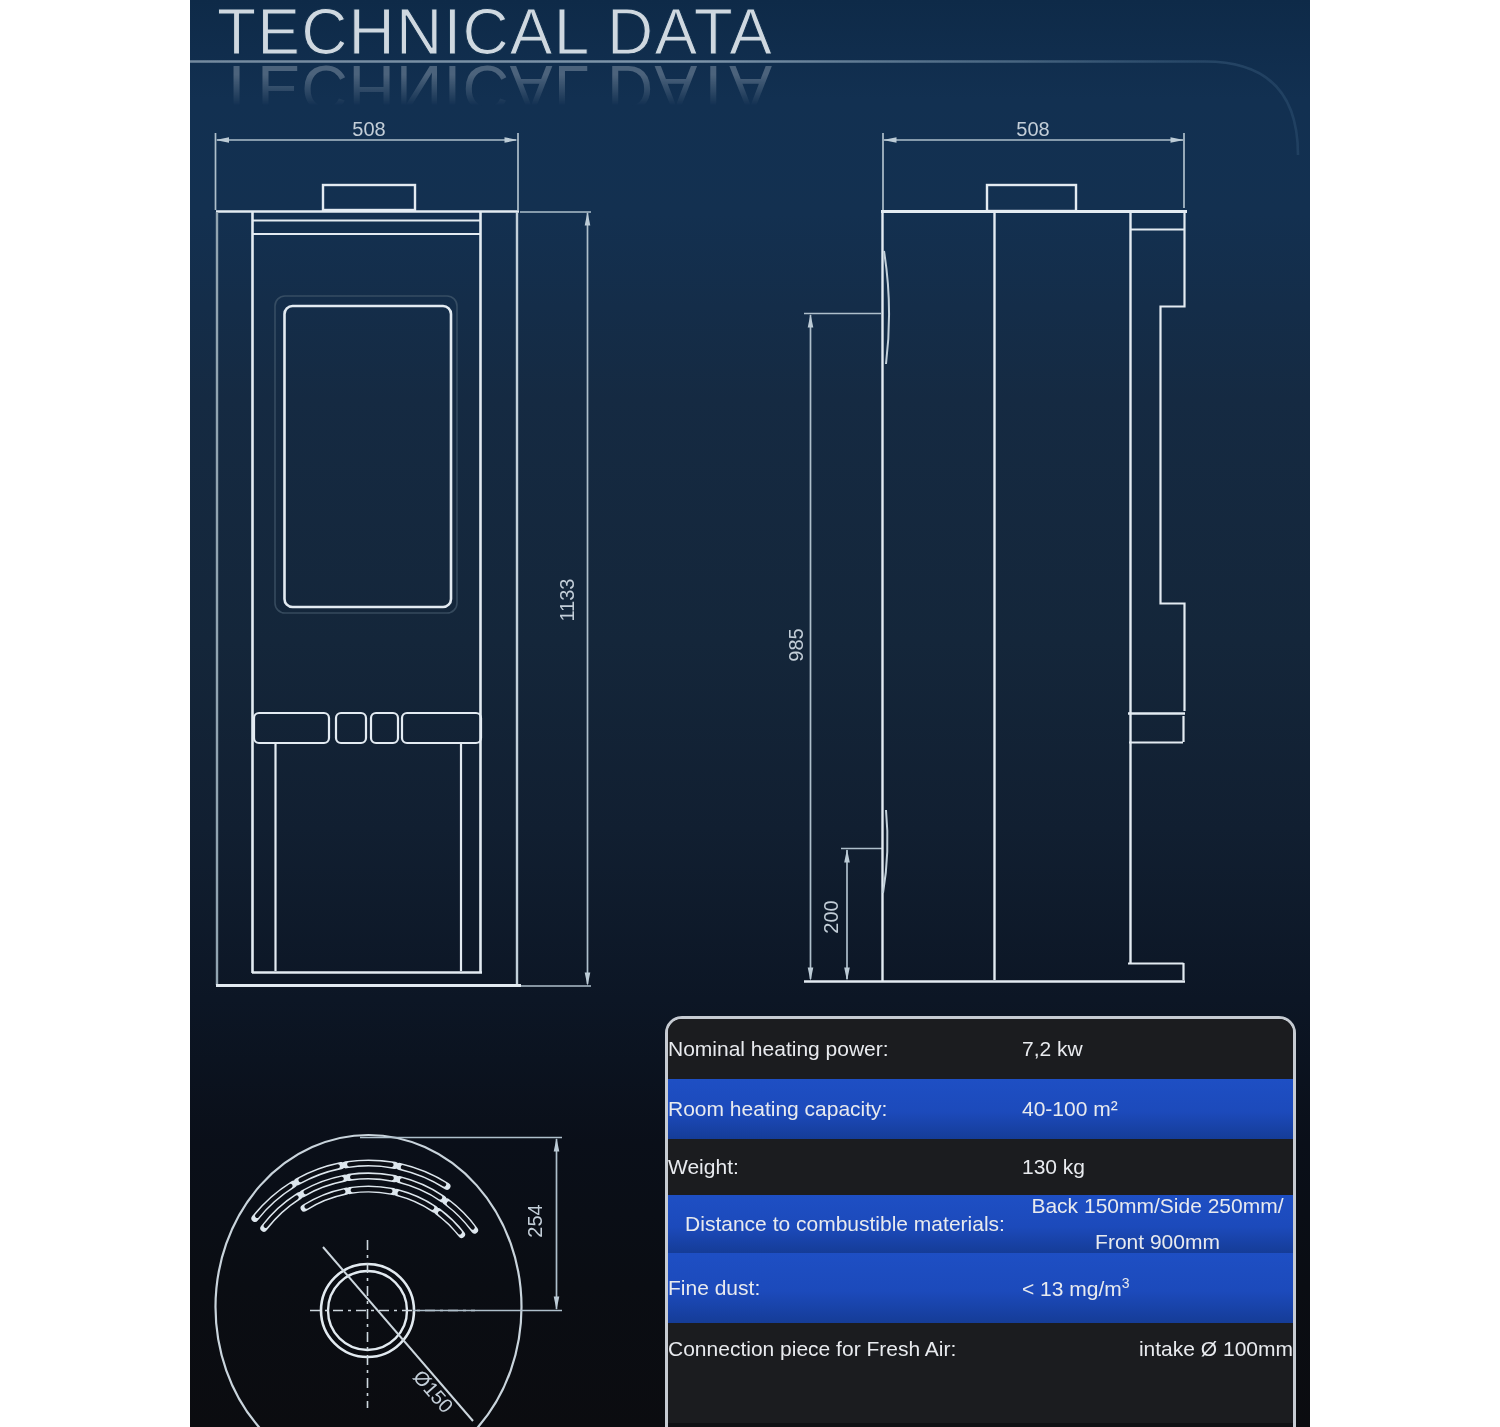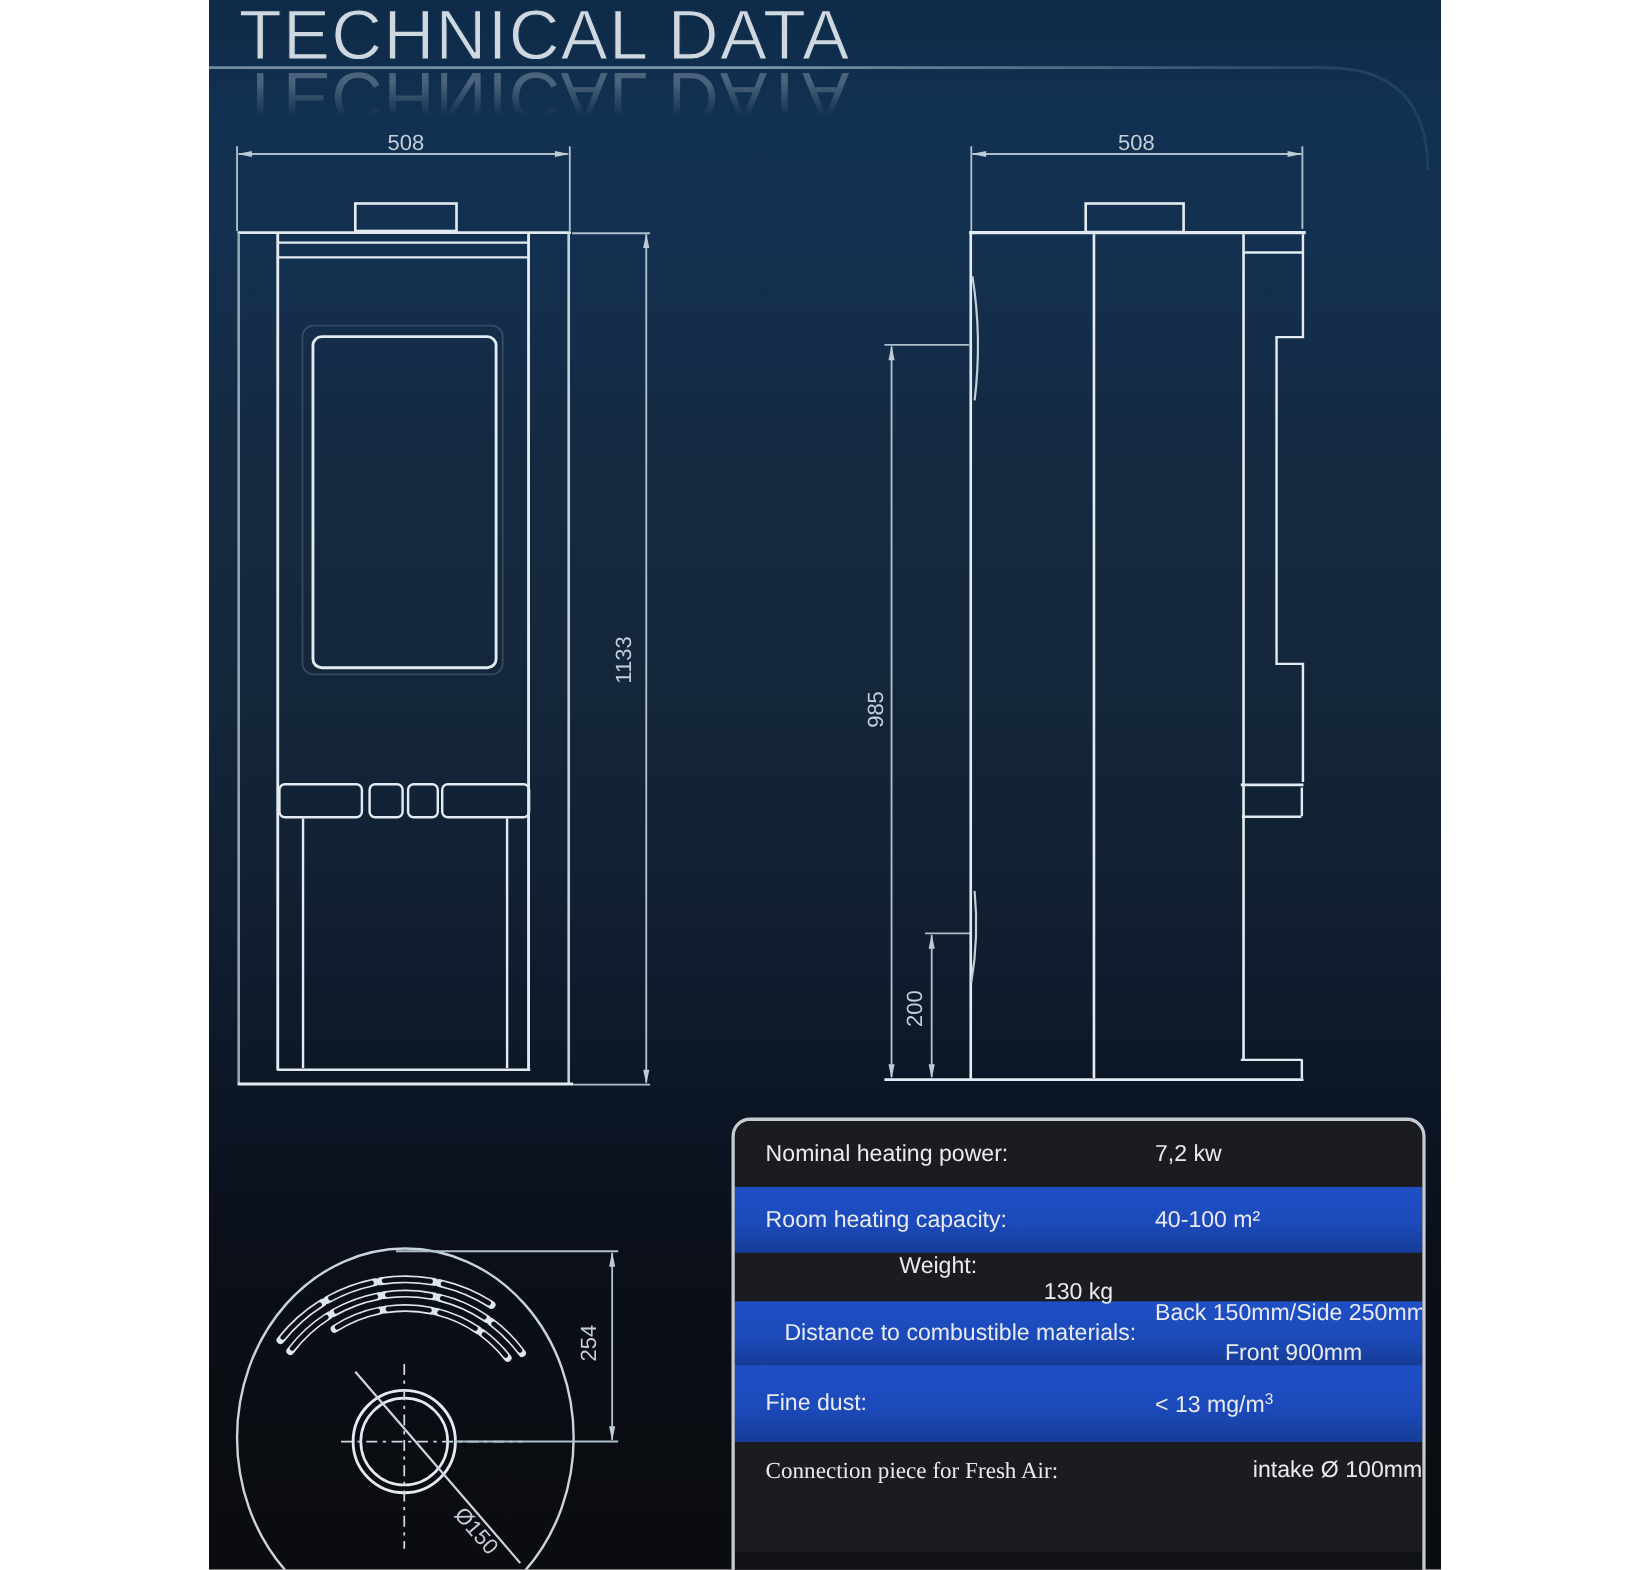--- a/index.html
+++ b/index.html
@@ -11,21 +11,21 @@
     transform:scaleY(-1);
     -webkit-mask-image:linear-gradient(to bottom,rgba(0,0,0,0) 26%,rgba(0,0,0,0.32) 68%);
     mask-image:linear-gradient(to bottom,rgba(0,0,0,0) 26%,rgba(0,0,0,0.32) 68%);}
   svg{position:absolute;left:0;top:0;}
   
   #dtable{position:absolute;left:665px;top:1016px;width:625px;height:460px;opacity:0.999;
     border:3px solid #c6cbd2;border-radius:17px;overflow:hidden;background:#101114;}
   .row{display:flex;align-items:center;color:#e8eaee;font-size:21px;}
   .row.blue{background:linear-gradient(180deg,#1e4fc4 0%,#1c4abb 55%,#153c97 100%);}
   .row.dark{background:#1b1c1f;}
-  .lab{padding-left:28px;width:354px;flex:none;}
+  .lab{padding-left:0;width:354px;flex:none;}
   .val{flex:1;white-space:nowrap;}
   sup{font-size:14px;}
 </style>
 </head>
 <body>
 
   <div id="panel"></div>
 
   <div id="title">TECHNICAL DATA</div>
 
@@ -184,33 +184,33 @@
     <div class="row dark" style="height:60px;">
       <div class="lab">Nominal heating power:</div>
       <div class="val">7,2 kw</div>
     </div>
 
     <div class="row blue" style="height:60px;">
       <div class="lab">Room heating capacity:</div>
       <div class="val">40-100 m²</div>
     </div>
 
-    <div class="row dark" style="height:44px;flex-direction:column;">
+    <div class="row dark" style="height:56px;">
       <div class="lab">Weight:</div>
       <div class="val">130 kg</div>
     </div>
 
     <div class="row blue" style="height:58px;text-align:center;">
       <div class="lab">Distance to combustible materials:</div>
       <div class="val" style="line-height:36px;">Back 150mm/Side 250mm/<br>Front 900mm</div>
     </div>
 
 
     <div class="row blue" style="height:70px;">
       <div class="lab">Fine dust:</div>
       <div class="val">&lt; 13 mg/m<sup>3</sup></div>
     </div>
 
     <div class="row dark" style="height:100px;align-items:flex-start;">
-      <div class="lab" style="margin-top:14px;font-family:Liberation Serif, serif;">Connection piece for Fresh Air:</div>
+      <div class="lab" style="margin-top:14px;">Connection piece for Fresh Air:</div>
       <div class="val" style="margin-top:14px;text-align:right;">intake Ø 100mm</div>
     </div>
   </div>
 
 </body></html>

